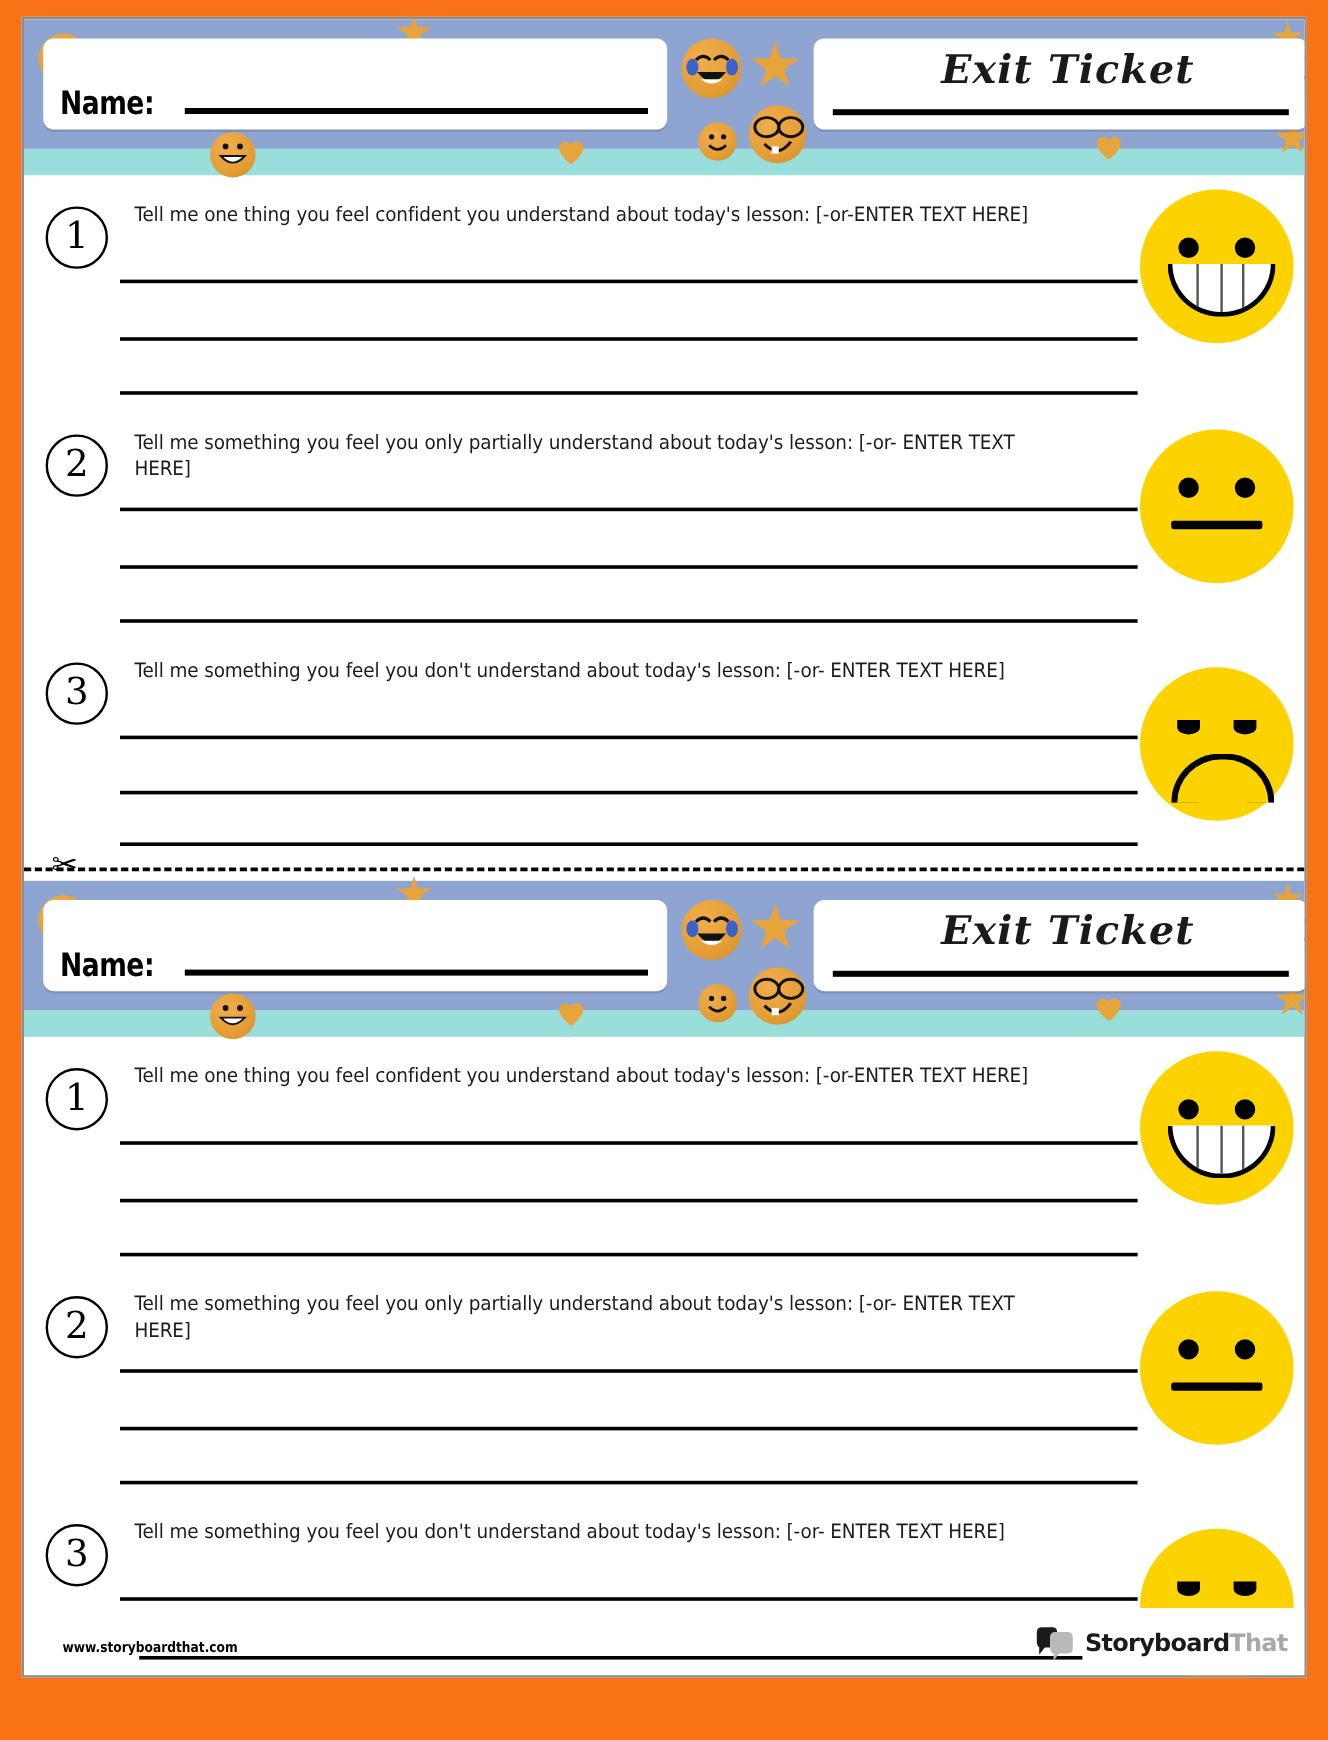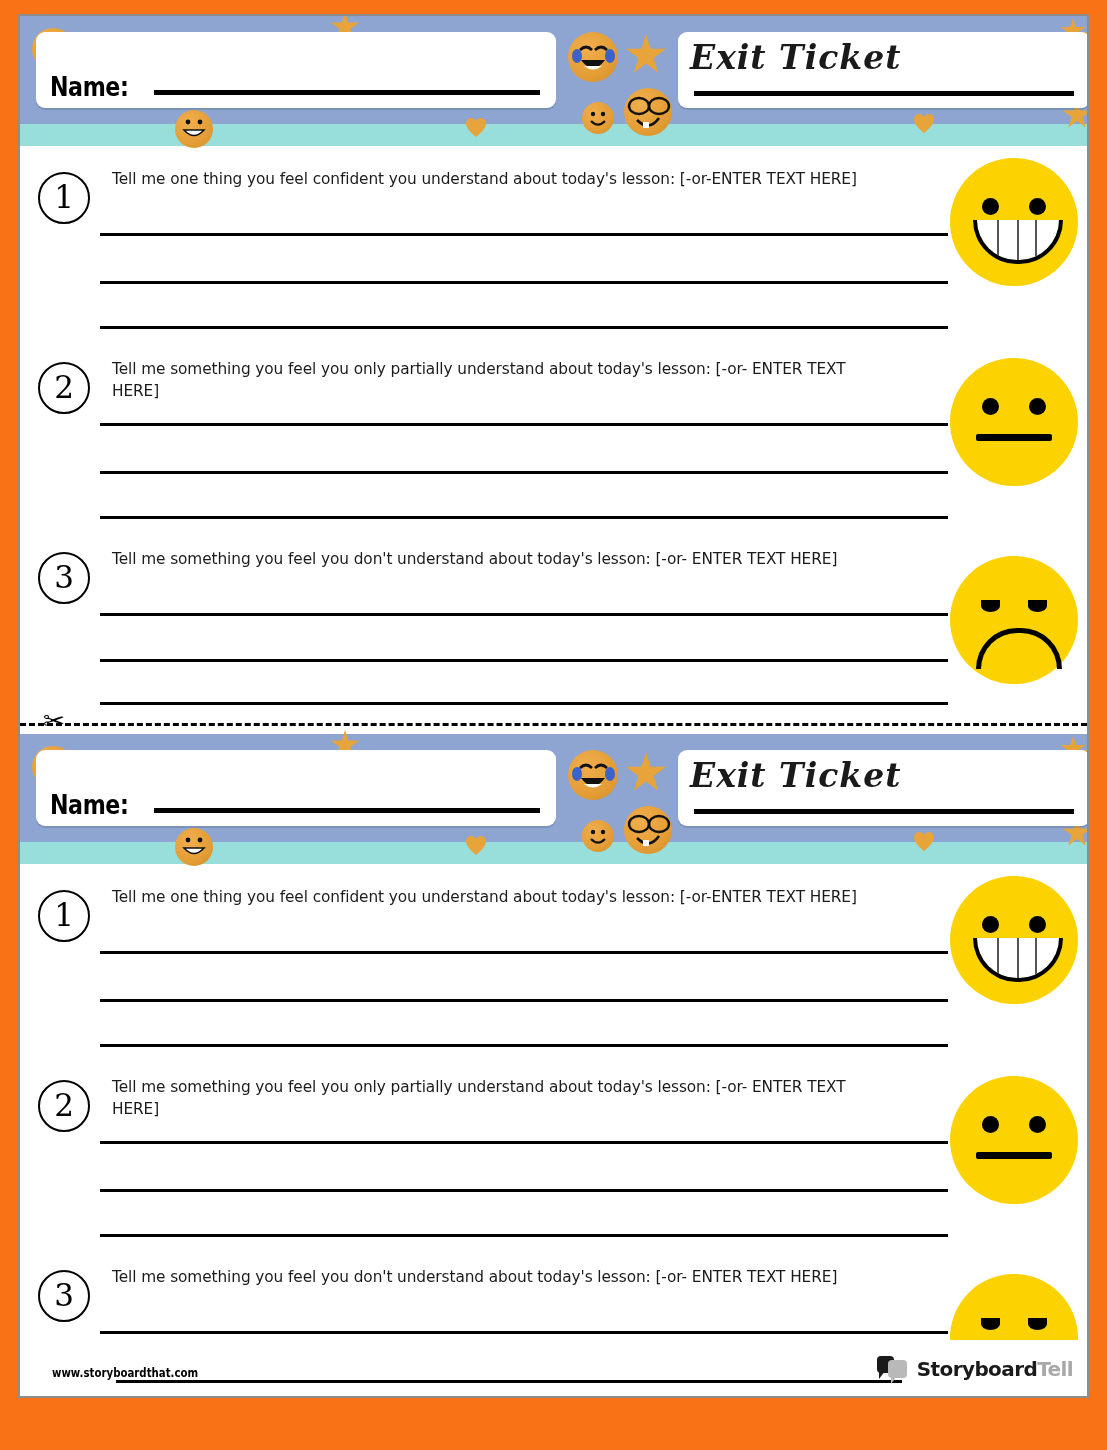--- a/index.html
+++ b/index.html
@@ -62,21 +62,21 @@
   }
   .name-rule{
     position:absolute;
     left:118px;right:16px;bottom:13px;
     height:5px;background:#000;
   }
 
   .ticket-title{
     position:absolute;
     left:0;right:0;top:6px;
-    text-align:left;
+    text-align:center;
     font-family:"DejaVu Serif",serif;
     font-style:italic;
     font-weight:bold;
     font-size:33px;
     letter-spacing:1px;
     color:#1a1a1a;
     margin-left:12px;
   }
   .title-rule{
     position:absolute;
@@ -487,19 +487,19 @@
     <div class="footer">
       <span class="foot-url">www.storyboardthat.com</span>
       <span class="foot-rule"></span>
       <span class="logo-blob"></span>
       <div class="logo">
         <span class="logo-bubbles">
           <span class="bub back"></span>
             <span class="bub front"></span>
         </span>
         <span class="logo-text">
-          <span class="a">Storyboard</span><span class="b">Tell</span>
+          <span class="a">Storyboard</span><span class="b">That</span>
         </span>
       </div>
     </div>
 
   </div>
 </div>
 
 </body></html>

